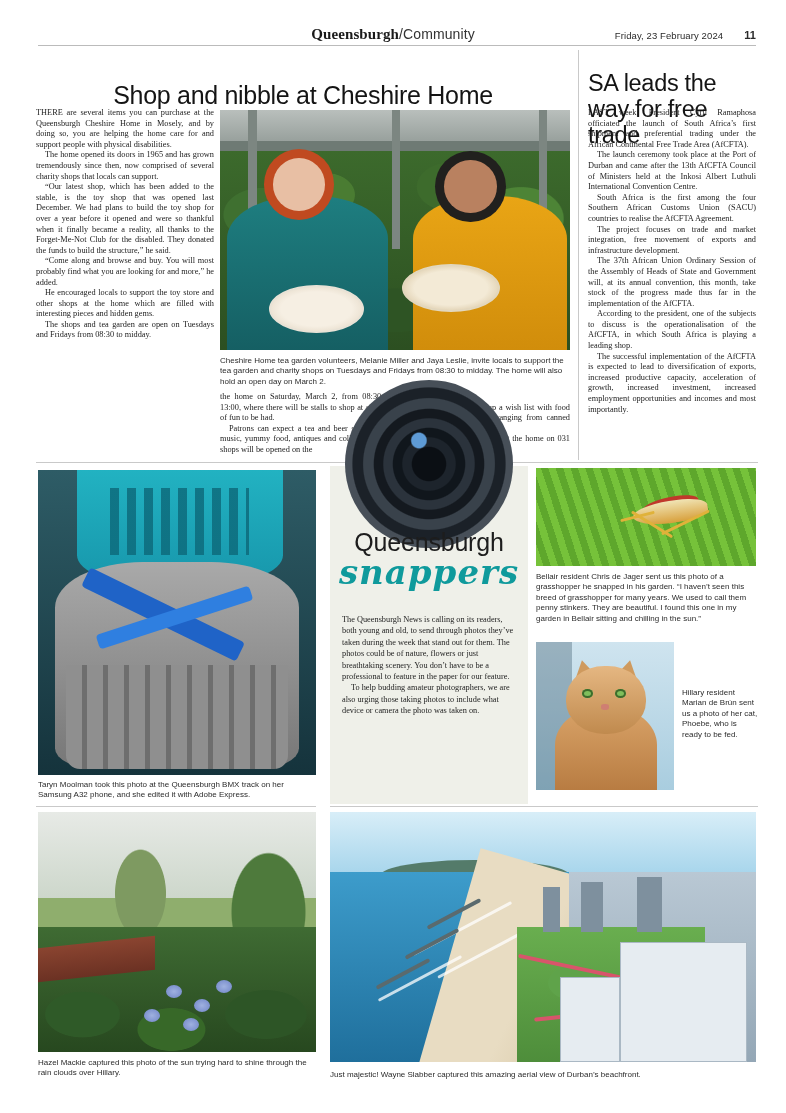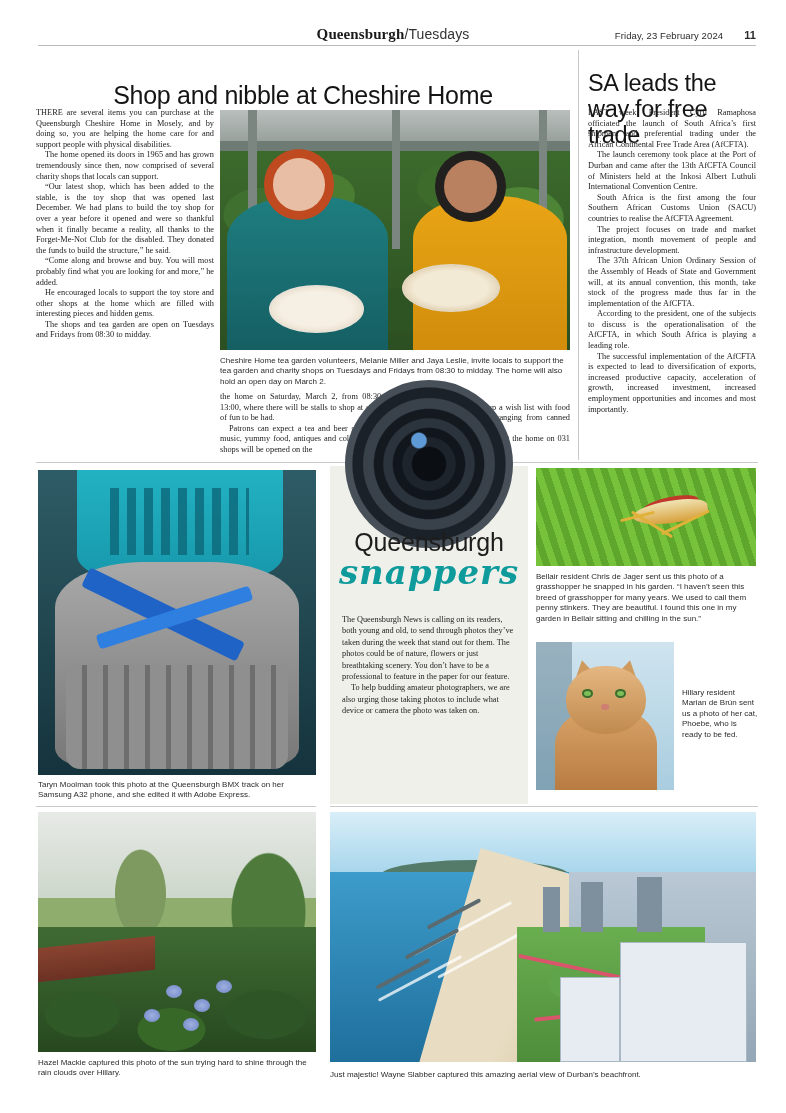--- a/index.html
+++ b/index.html
@@ -310,21 +310,21 @@
   .d-bldg { position:absolute; background:#e6ecf1; border:1px solid #aab8c4; }
   .d-bldg-dark { position:absolute; background:#7e909e; }
 
   .rule-h { position:absolute; background:#c9c9c9; height:1px; }
 </style>
 </head>
 <body>
 
 <div class="masthead">
   <div class="masthead-center">
-    <span class="mh-brand">Queensburgh</span><span class="mh-section">/</span><span class="mh-section">Tuesdays</span>
+    <span class="mh-brand">Queensburgh</span><span class="mh-section">/</span><span class="mh-section">Community</span>
   </div>
   <div class="masthead-right">
     <span>Friday, 23 February 2024</span><span class="pageno">11</span>
   </div>
   <div class="rule-top"></div>
 </div>
 
 <h1 class="headline-main">Shop and nibble at Cheshire Home</h1>
 <h2 class="headline-side">SA leads the way for free trade</h2>
 
@@ -365,23 +365,23 @@
 <div class="bodytext col-c">
   <p class="noindent">day, too.</p>
   <p>The home has also put up a wish list with food items they are in need of, ranging from canned goods to dry foods.</p>
   <p>For more information, contact the home on 031 708 4747.</p>
 </div>
 
 <div class="bodytext col-d">
   <p class="noindent">LAST week, President Cyril Ramaphosa officiated the launch of South Africa’s first shipment and preferential trading under the African Continental Free Trade Area (AfCFTA).</p>
   <p>The launch ceremony took place at the Port of Durban and came after the 13th AfCFTA Council of Ministers held at the Inkosi Albert Luthuli International Convention Centre.</p>
   <p>South Africa is the first among the four Southern African Customs Union (SACU) countries to realise the AfCFTA Agreement.</p>
-  <p>The project focuses on trade and market integration, month movement of people and infrastructure development.</p>
+  <p>The project focuses on trade and market integration, free movement of exports and infrastructure development.</p>
   <p>The 37th African Union Ordinary Session of the Assembly of Heads of State and Government will, at its annual convention, this month, take stock of the progress made thus far in the implementation of the AfCFTA.</p>
-  <p>According to the president, one of the subjects to discuss is the operationalisation of the AfCFTA, in which South Africa is playing a leading role.</p>
+  <p>According to the president, one of the subjects to discuss is the operationalisation of the AfCFTA, in which South Africa is playing a leading shop.</p>
   <p>The successful implementation of the AfCFTA is expected to lead to diversification of exports, increased productive capacity, acceleration of growth, increased investment, increased employment opportunities and incomes and most importantly.</p>
 </div>
 
 <div class="rule-h" style="left:36px; top:462px; width:722px;"></div>
 
 <div class="photo photo-bmx">
   <div class="scene-bmx">
     <div class="bmx-shirt"></div>
     <div class="bmx-shirt-txt"></div>
     <div class="bmx-hands"></div>

